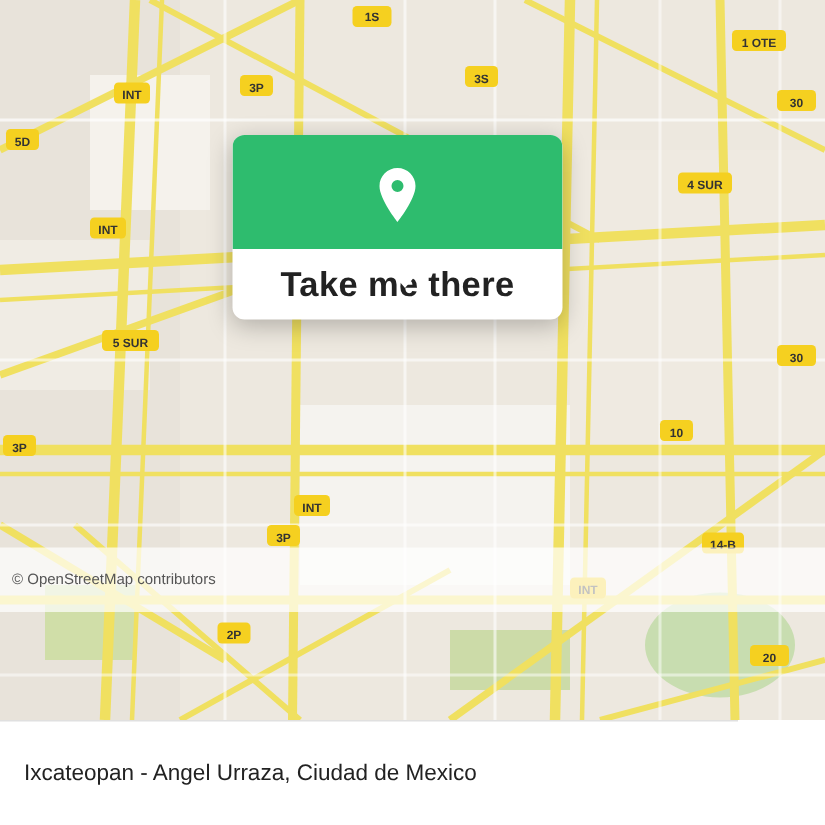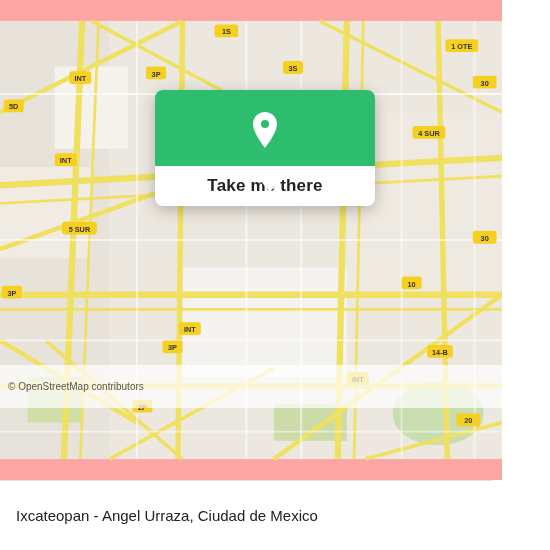--- a/index.html
+++ b/index.html
@@ -5,23 +5,23 @@
     * { margin: 0; padding: 0; box-sizing: border-box; }
     body {
       width: 550px;
       height: 550px;
       overflow: hidden;
       font-family: Arial, sans-serif;
     }
 
     #map-container {
       position: relative;
-      width: 502px;
+      width: 550px;
       height: 480px;
-      background-color: #fca5a5;
+      background-color: #fde047;
       overflow: hidden;
     }
 
     
     #map-svg {
       position: absolute;
       top: 0; left: 0;
       width: 100%; height: 100%;
     }
 
@@ -54,21 +54,21 @@
       height: 44px;
     }
 
     #popup-card-bottom {
       width: 100%;
       padding: 10px 14px;
       text-align: center;
     }
 
     #take-me-there-label {
-      font-size: 17px;
+      font-size: 23px;
       font-weight: 600;
       color: #222;
       letter-spacing: 0.01em;
     }
 
     .pointer-triangle {
       position: absolute;
       top: 178px;
       left: 258px;
       width: 0;

